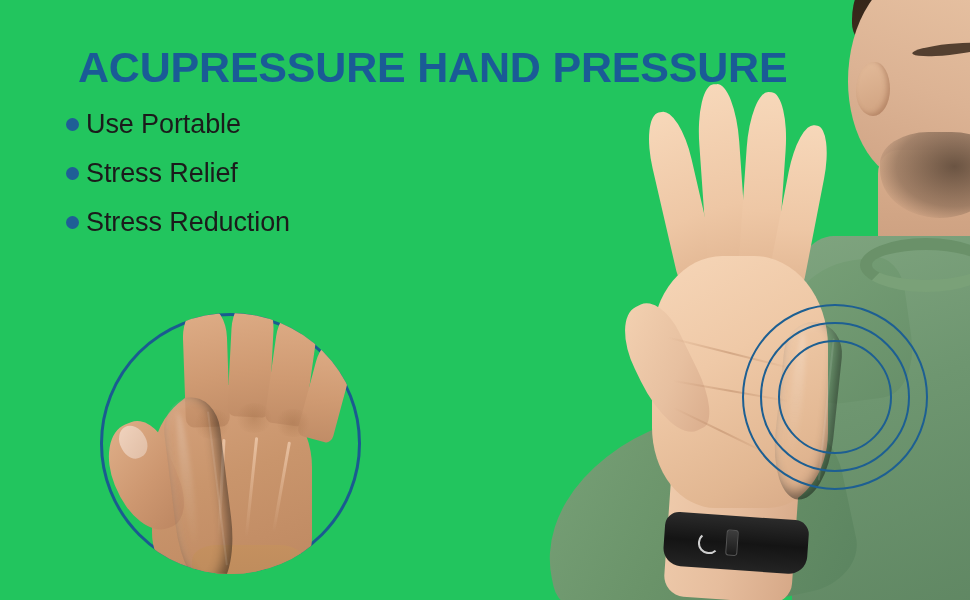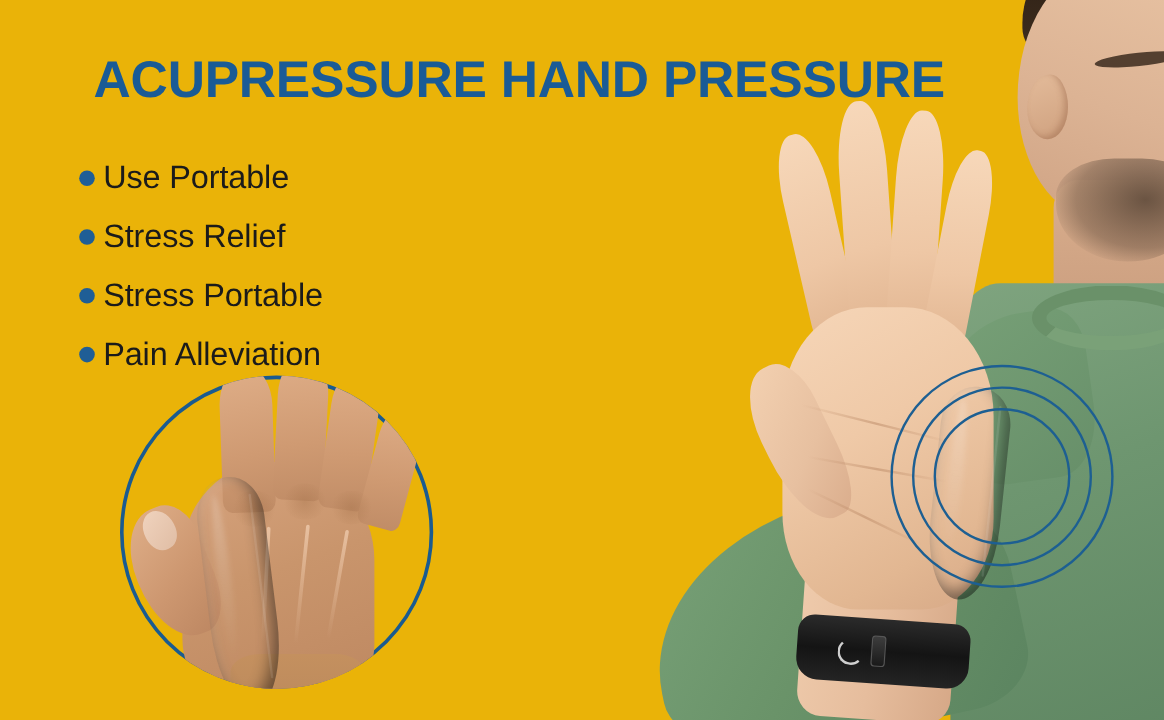--- a/index.html
+++ b/index.html
@@ -3,29 +3,29 @@
 <meta charset="utf-8">
 <style>
   * { margin:0; padding:0; box-sizing:border-box; }
   html, body { width:970px; height:600px; }
   body {
     font-family:"Liberation Sans", sans-serif;
     background:#ffffff;
     overflow:hidden;
     position:relative;
   }
-  #stage { position:absolute; inset:0; width:970px; height:600px; background:#eab308; }
+  #stage { position:absolute; inset:0; width:970px; height:600px; background:#22c55e; }
 
   
   .headline {
     position:absolute; left:78px; top:46px;
     font-size:43px; font-weight:700; letter-spacing:-0.2px;
     color:#1a5b96; white-space:nowrap; line-height:1.0;
   }
-  .bullets { position:absolute; left:66px; top:124px; width:420px; }
+  .bullets { position:absolute; left:66px; top:100px; width:420px; }
   .bullet-row { display:flex; align-items:center; height:49px; }
   .bullet-dot {
     width:13px; height:13px; border-radius:50%;
     background:#1f5e96; flex:0 0 13px; margin-right:7px;
   }
   .bullet-label {
     font-size:27px; color:#1b1b1b; line-height:1.1;
     font-weight:400; letter-spacing:-0.1px; white-space:nowrap;
   }
 
@@ -239,27 +239,23 @@
       <span class="bullet-label">Use Portable</span>
     </div>
 
     <div class="bullet-row">
       <span class="bullet-dot"></span>
       <span class="bullet-label">Stress Relief</span>
     </div>
 
     <div class="bullet-row">
       <span class="bullet-dot"></span>
-      <span class="bullet-label">Stress Portable</span>
-    </div>
-
-    <div class="bullet-row">
-      <span class="bullet-dot"></span>
-      <span class="bullet-label">Pain Alleviation</span>
-    </div>
+      <span class="bullet-label">Stress Reduction</span>
+    </div>
+
 
   </div>
 
   <div class="inset-circle">
     <div class="inset-clip">
 
       <div class="bh-palm"></div>
       <div class="bh-fing bh-f1"></div>
       <div class="bh-fing bh-f2"></div>
       <div class="bh-fing bh-f3"></div>

